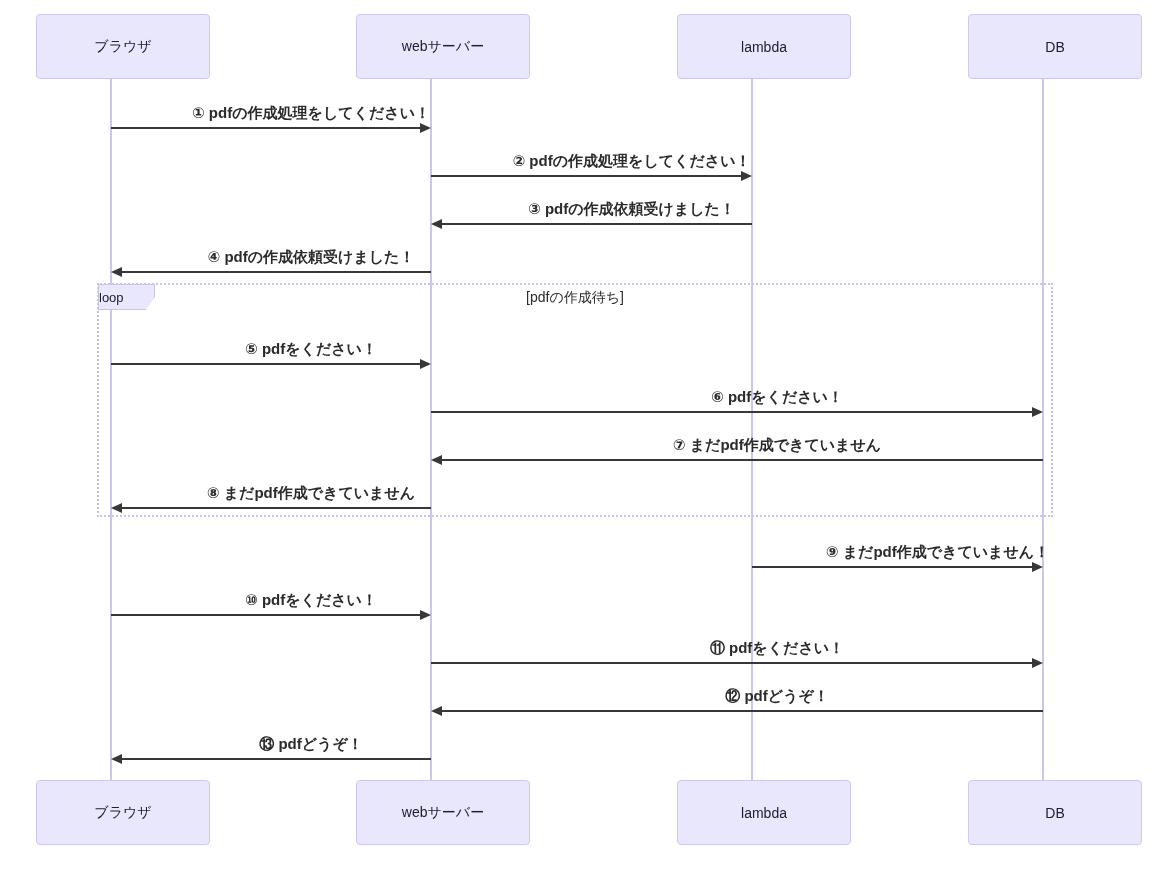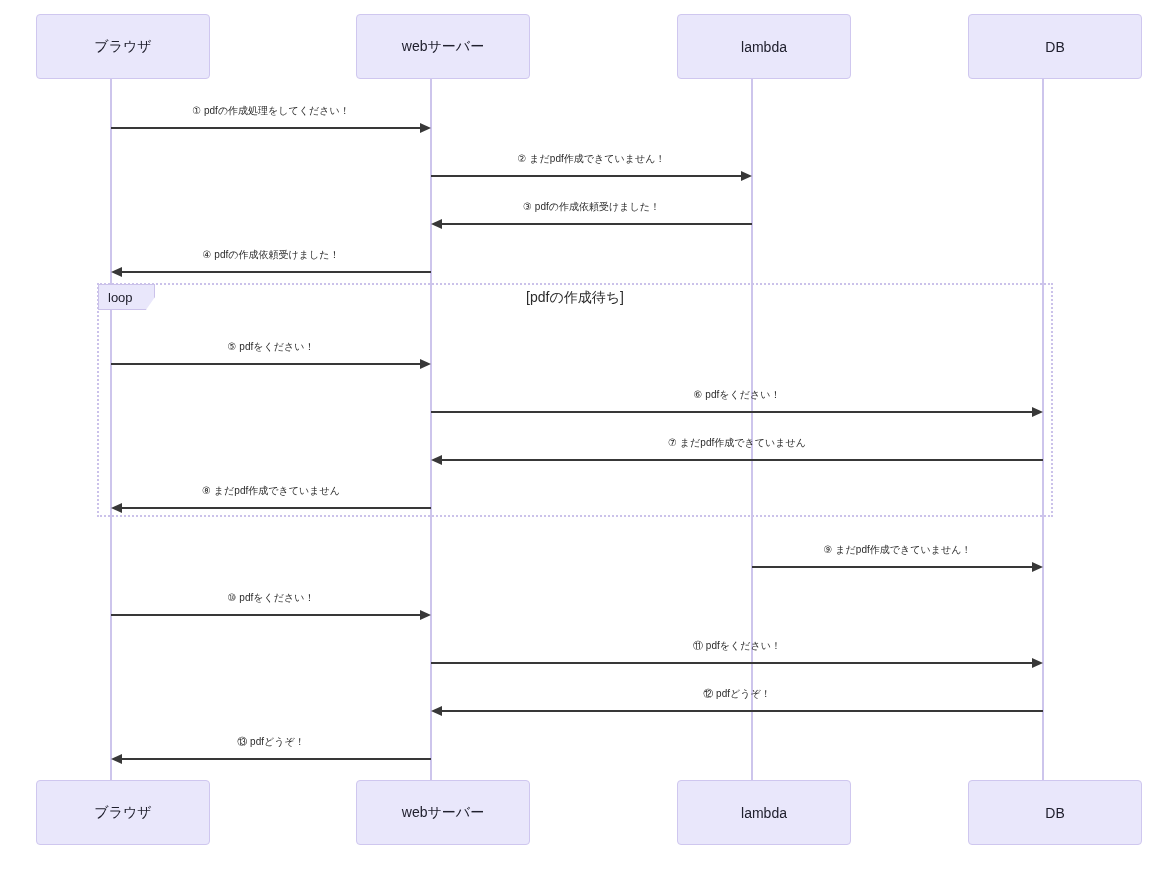--- a/index.html
+++ b/index.html
@@ -9,37 +9,37 @@
   .actor-box {
     position:absolute; width:174px; height:65px; box-sizing:border-box;
     background:var(--actor-fill); border:1px solid var(--actor-border); border-radius:4px;
     display:flex; align-items:center; justify-content:center;
     font-size:14px; color:var(--actor-text); white-space:nowrap;
   }
   .lifeline { position:absolute; width:2px; background:var(--lifeline); }
 
   .msg-label {
     position:absolute; transform:translateX(-50%);
-    font-size:10px; font-weight:400; color:var(--msg-text); white-space:nowrap;
+    font-size:15px; font-weight:700; color:var(--msg-text); white-space:nowrap;margin-left:40px;
   }
   .arrow-line { position:absolute; height:2px; background:var(--arrow); }
   .arrow-head { position:absolute; width:0; height:0;
     border-top:5px solid transparent; border-bottom:5px solid transparent; }
   .arrow-head.right { border-left:11px solid var(--arrow); }
   .arrow-head.left  { border-right:11px solid var(--arrow); }
 
   .loop-box {
     position:absolute; box-sizing:border-box;
     border:2px dotted var(--loop-border);
   }
   .loop-tag {
     position:absolute; left:-1px; top:-1px; width:57px; height:26px; box-sizing:border-box;
     background:var(--actor-fill); border:1px solid var(--loop-border);
     clip-path:polygon(0 0,100% 0,100% 50%,84% 100%,0 100%);
-    display:flex; align-items:center; padding-left:9px;
+    display:flex; align-items:center; padding-left:0;
     font-size:13px; color:var(--actor-text);
   }
   .loop-cond {
     position:absolute; left:50%; transform:translateX(-50%); top:4px;
     font-size:14px; color:var(--msg-text); white-space:nowrap; font-weight:400;
   }
 </style>
 </head>
 <body>
 
@@ -65,21 +65,21 @@
       <div class="actor-box" style="left: 356px; top: 780px;">webサーバー</div>
       <div class="actor-box" style="left: 677px; top: 14px;">lambda</div>
       <div class="actor-box" style="left: 677px; top: 780px;">lambda</div>
       <div class="actor-box" style="left: 968px; top: 14px;">DB</div>
       <div class="actor-box" style="left: 968px; top: 780px;">DB</div>
     </div>
   <div id="layer-messages">
       <div class="msg-label" style="left: 271px; top: 104px;">① pdfの作成処理をしてください！</div>
       <div class="arrow-line" style="left: 111px; top: 127px; width: 311px;"></div>
       <div class="arrow-head right" style="left: 420px; top: 123px;"></div>
-      <div class="msg-label" style="left: 591.5px; top: 152px;">② まだpdf作成できていません！</div>
+      <div class="msg-label" style="left: 591.5px; top: 152px;">② pdfの作成処理をしてください！</div>
       <div class="arrow-line" style="left: 431px; top: 175px; width: 312px;"></div>
       <div class="arrow-head right" style="left: 741px; top: 171px;"></div>
       <div class="msg-label" style="left: 591.5px; top: 200px; text-align: right;">③ pdfの作成依頼受けました！</div>
       <div class="arrow-line" style="left: 440px; top: 223px; width: 312px;"></div>
       <div class="arrow-head left" style="left: 431px; top: 219px;"></div>
       <div class="msg-label" style="left: 271px; top: 248px; text-align: center;">④ pdfの作成依頼受けました！</div>
       <div class="arrow-line" style="left: 120px; top: 271px; width: 311px;"></div>
       <div class="arrow-head left" style="left: 111px; top: 267px;"></div>
       <div class="msg-label" style="left: 271px; top: 340px;">⑤ pdfをください！</div>
       <div class="arrow-line" style="left: 111px; top: 363px; width: 311px;"></div>

